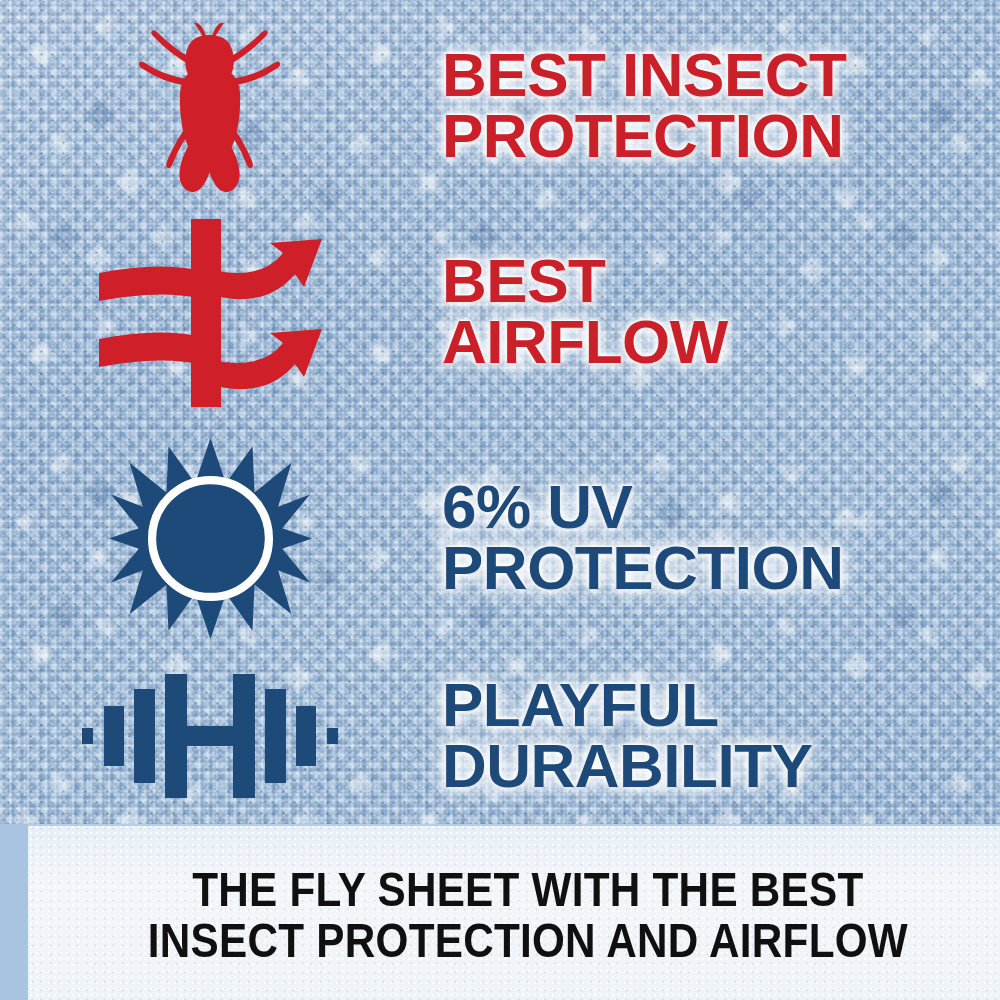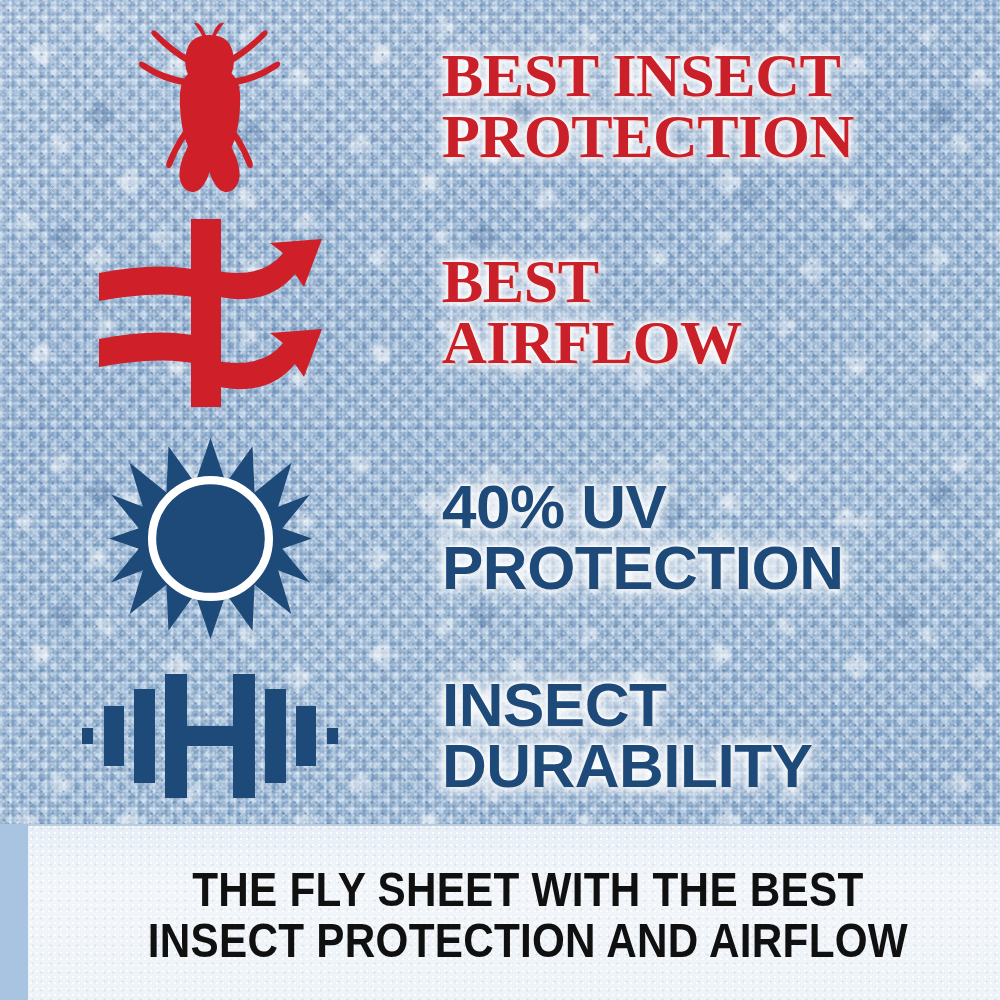--- a/index.html
+++ b/index.html
@@ -117,21 +117,20 @@
     letter-spacing: -0.5px;
     white-space: pre-line;
   }
   .feature-text.red {
     color: #c9202a;
     text-shadow:
       0 0 3px #ffffff, 0 0 3px #ffffff, 0 0 6px #ffffff,
       0 0 10px #ffffff, 0 0 16px rgba(255,255,255,0.95),
       0 0 24px rgba(255,255,255,0.75),
       1px 1px 0 #8e1318, -1px 0 0 #8e1318, 0 1px 0 #8e1318;
-    font-family: Liberation Serif, serif;
   }
   .feature-text.navy {
     color: #1d4a79;
     text-shadow:
       0 0 3px #ffffff, 0 0 3px #ffffff, 0 0 6px #ffffff,
       0 0 11px #ffffff, 0 0 18px rgba(255,255,255,0.95),
       0 0 26px rgba(255,255,255,0.75),
       1px 1px 0 #10355c, -1px 0 0 #10355c, 0 1px 0 #10355c;
   }
 
@@ -241,21 +240,21 @@
 
         <polygon fill="#1d4a79" points="
           100,2 115,46 141,10 143,55 179,26 166,69 197,57 170,90 199,100 170,110
           197,143 166,131 179,174 143,145 141,190 115,154 100,198 85,154 59,190
           57,145 21,174 34,131 3,143 30,110 1,100 30,90 3,57 34,69 21,26 57,55 59,10 85,46"></polygon>
 
         <circle cx="100" cy="100" r="57" fill="none" stroke="#ffffff" stroke-width="8"></circle>
       </svg>
     </div>
     <div class="text-cell">
-      <p class="feature-text navy">40% UV
+      <p class="feature-text navy">6% UV
 PROTECTION</p>
     </div>
   </div>
 
   <div class="row" style="top:648px;height:176px;">
     <div class="icon-cell">
       <svg width="260" height="140" viewBox="0 0 260 140" aria-label="dumbbell durability">
         <g fill="#1d4a79">
 
           <rect x="2" y="62" width="11" height="16"></rect>
@@ -266,21 +265,21 @@
           <rect x="107" y="60" width="46" height="20"></rect>
 
           <rect x="153" y="8" width="22" height="124"></rect>
           <rect x="185" y="23" width="21" height="94"></rect>
           <rect x="216" y="40" width="20" height="60"></rect>
           <rect x="247" y="62" width="11" height="16"></rect>
         </g>
       </svg>
     </div>
     <div class="text-cell">
-      <p class="feature-text navy">INSECT
+      <p class="feature-text navy">PLAYFUL
 DURABILITY</p>
     </div>
   </div>
 
   <div id="caption-band">
     <p class="caption-text">THE FLY SHEET WITH THE BEST
 INSECT PROTECTION AND AIRFLOW</p>
   </div>
 
 </div>

